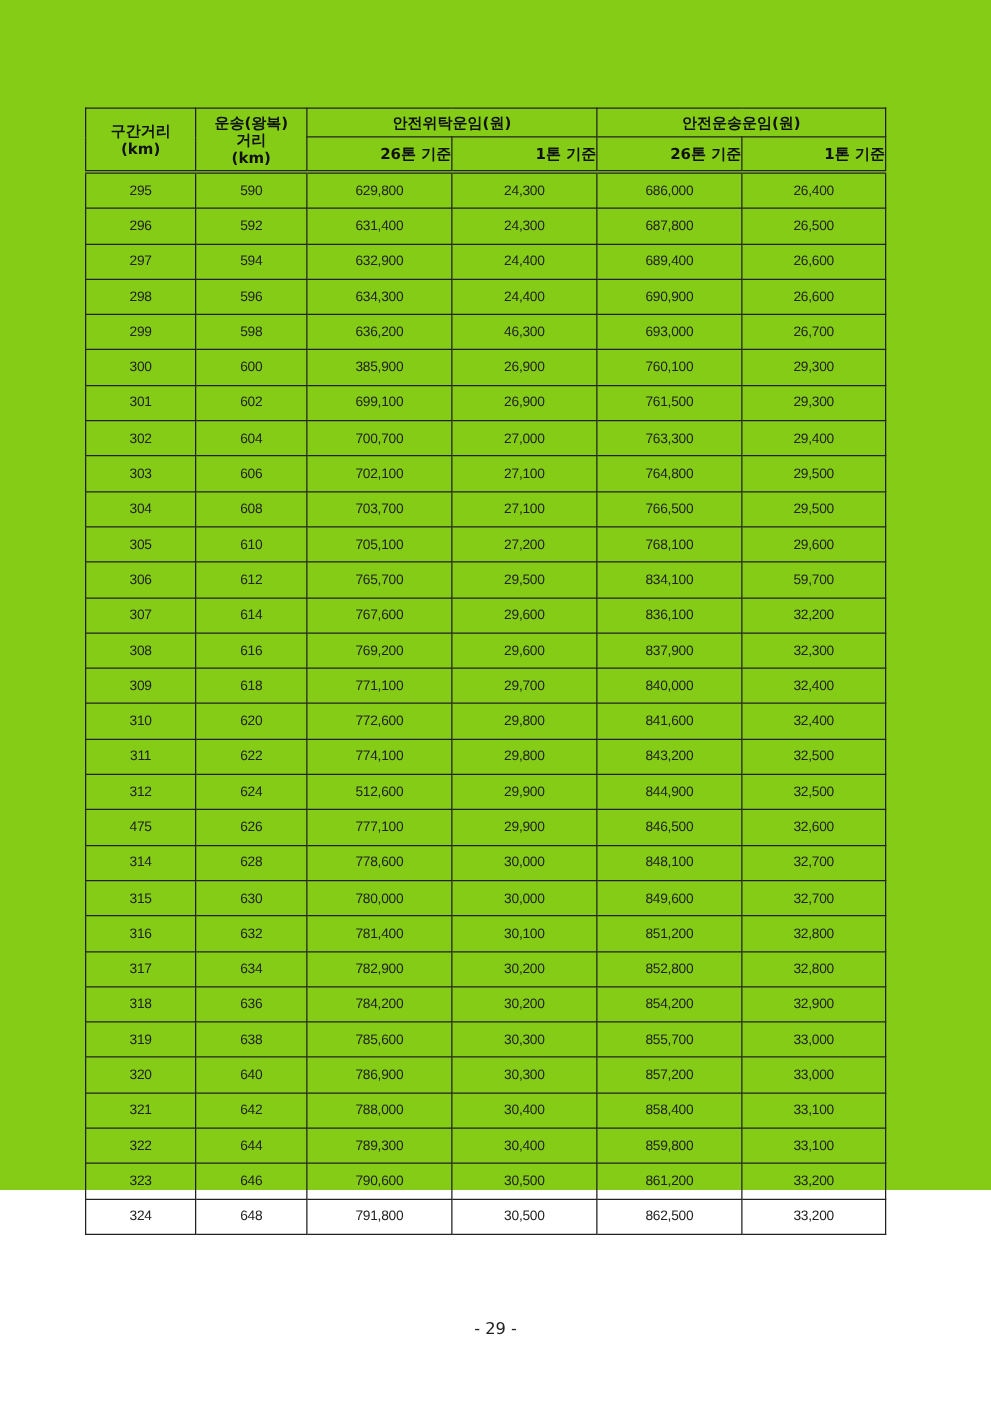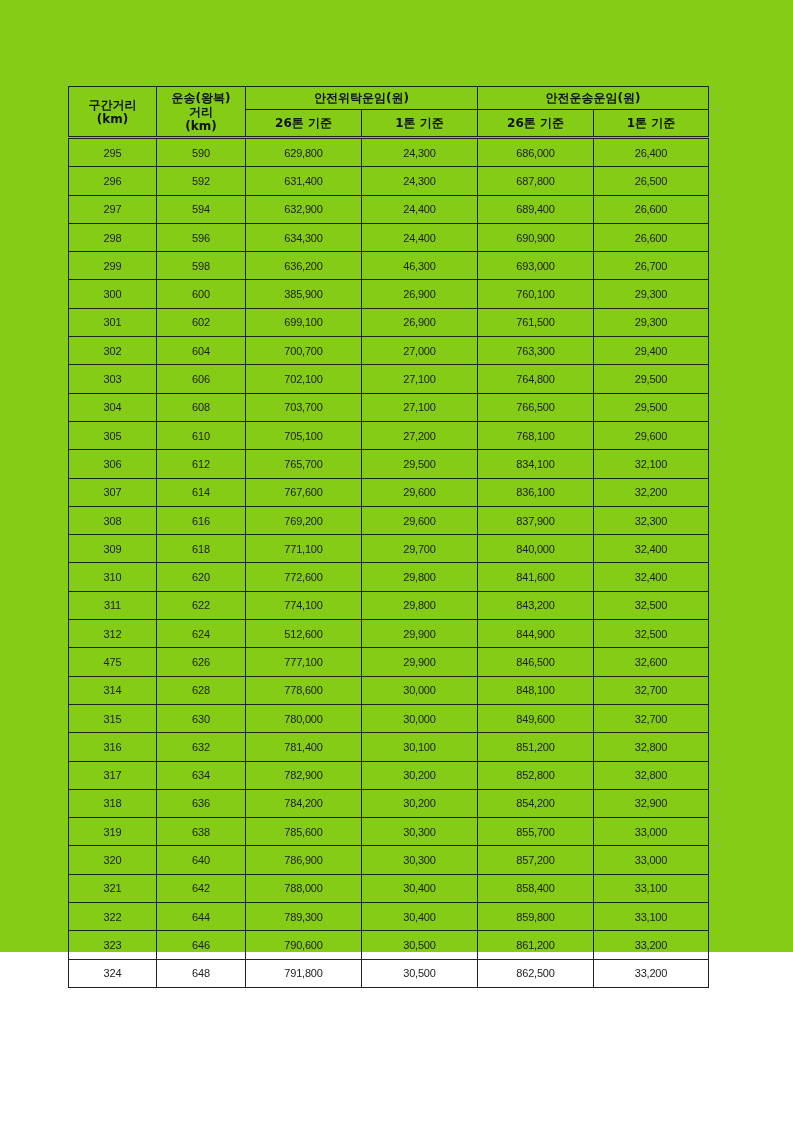--- a/index.html
+++ b/index.html
@@ -10,21 +10,21 @@
                   border-collapse: collapse; table-layout: fixed; }
     table.rates col.c1 { width: 88px; }
     table.rates col.c2 { width: 89px; }
     table.rates col.c3 { width: 116px; }
     table.rates col.c4 { width: 116px; }
     table.rates col.c5 { width: 116px; }
     table.rates col.c6 { width: 115px; }
     table.rates th, table.rates td { border: 1px solid #222; text-align: center; padding: 0; }
     table.rates thead th { font-family: "DejaVu Sans", sans-serif; font-weight: bold; font-size: 12px; color: #111; line-height: 14px; }
     table.rates thead tr.h1 th { height: 22px; }
-    table.rates thead tr.h2 th { height: 26px; border-bottom: 3px double #222; }
+    table.rates thead tr.h2 th { height: 26px; border-bottom: 3px double #222; text-align: right; }
     table.rates thead th.rowspan-h { border-bottom: 3px double #222; }
     table.rates tbody td { height: 27.3px; font-size: 11px; color: #222; letter-spacing: -0.2px; }
     .page-number { position: absolute; left: 0; width: 793px; top: 1056px; text-align: center;
                    font-family: "DejaVu Sans", sans-serif; font-size: 13px; color: #222; }
   </style>
 </head>
 <body>
 
 <div class="page">
   <table class="rates">
@@ -145,21 +145,21 @@
           <td>27,200</td>
           <td>768,100</td>
           <td>29,600</td>
         </tr>
         <tr>
           <td>306</td>
           <td>612</td>
           <td>765,700</td>
           <td>29,500</td>
           <td>834,100</td>
-          <td>32,100</td>
+          <td>59,700</td>
         </tr>
         <tr>
           <td>307</td>
           <td>614</td>
           <td>767,600</td>
           <td>29,600</td>
           <td>836,100</td>
           <td>32,200</td>
         </tr>
         <tr>
@@ -294,13 +294,14 @@
           <td>324</td>
           <td>648</td>
           <td>791,800</td>
           <td>30,500</td>
           <td>862,500</td>
           <td>33,200</td>
         </tr>
       </tbody>
   </table>
 
+  <div class="page-number">- 29 -</div>
 </div>
 
 </body></html>

